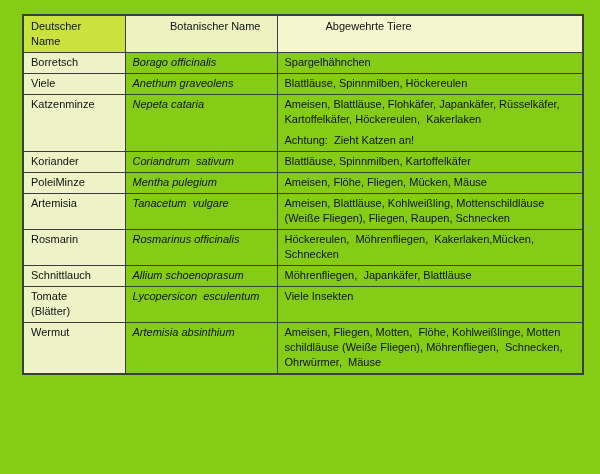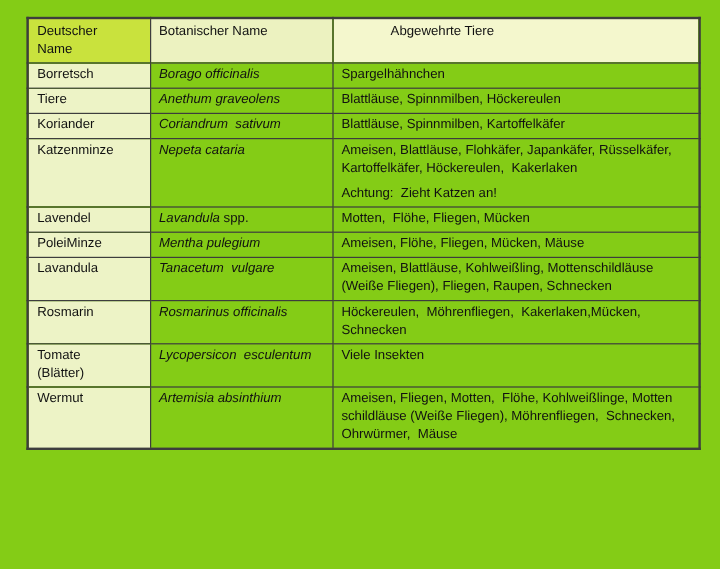--- a/index.html
+++ b/index.html
@@ -38,21 +38,21 @@
     border: 1px solid var(--border-color, #3d3d3d);
     vertical-align: top;
     text-align: left;
     padding: 2px 16px 3px 7px;
     font-weight: normal;
     white-space: pre-wrap;
     overflow: hidden;
   }
   th { padding-top: 3px; padding-bottom: 3px; }
   th.h1 { background: var(--header-col1-bg, #c9e23d); }
-  th.h2 { background: var(--header-col2-bg, #ecf2c0); }
+  th.h2 { background: var(--header-col2-bg, #ecf2c0); text-align: right; }
   th.h3 { background: var(--header-col3-bg, #f4f7cd); padding-left: 48px; }
   td.c1 { background: var(--body-col1-bg, #edf3c6); }
   td.c2 .ital { font-style: italic; }
   td.c3 .note { margin-top: 6px; }
 </style>
 </head>
 <body>
 
 <div class="page">
   <table class="plant-table">
@@ -70,62 +70,62 @@
     </thead>
     <tbody id="table-body">
 
   <tr>
     <td class="c1">Borretsch</td>
     <td class="c2"><span class="ital">Borago officinalis</span><span class="reg"></span></td>
     <td class="c3"><div class="animals">Spargelhähnchen</div></td>
   </tr>
 
   <tr>
-    <td class="c1">Tiere</td>
+    <td class="c1">Viele</td>
     <td class="c2"><span class="ital">Anethum graveolens</span><span class="reg"></span></td>
     <td class="c3"><div class="animals">Blattläuse, Spinnmilben, Höckereulen</div></td>
-  </tr>
-
-  <tr>
-    <td class="c1">Koriander</td>
-    <td class="c2"><span class="ital">Coriandrum  sativum</span><span class="reg"></span></td>
-    <td class="c3"><div class="animals">Blattläuse, Spinnmilben, Kartoffelkäfer</div></td>
   </tr>
 
   <tr>
     <td class="c1">Katzenminze</td>
     <td class="c2"><span class="ital">Nepeta cataria</span><span class="reg"></span></td>
     <td class="c3"><div class="animals">Ameisen, Blattläuse, Flohkäfer, Japankäfer, Rüsselkäfer, Kartoffelkäfer, Höckereulen,  Kakerlaken</div><div class="note">Achtung:  Zieht Katzen an!</div></td>
   </tr>
 
   <tr>
-    <td class="c1">Lavendel</td>
-    <td class="c2"><span class="ital">Lavandula</span><span class="reg"> spp.</span></td>
-    <td class="c3"><div class="animals">Motten,  Flöhe, Fliegen, Mücken</div></td>
+    <td class="c1">Koriander</td>
+    <td class="c2"><span class="ital">Coriandrum  sativum</span><span class="reg"></span></td>
+    <td class="c3"><div class="animals">Blattläuse, Spinnmilben, Kartoffelkäfer</div></td>
   </tr>
+
 
 
   <tr>
     <td class="c1">PoleiMinze</td>
     <td class="c2"><span class="ital">Mentha pulegium</span><span class="reg"></span></td>
     <td class="c3"><div class="animals">Ameisen, Flöhe, Fliegen, Mücken, Mäuse</div></td>
   </tr>
 
   <tr>
-    <td class="c1">Lavandula</td>
+    <td class="c1">Artemisia</td>
     <td class="c2"><span class="ital">Tanacetum  vulgare</span><span class="reg"></span></td>
     <td class="c3"><div class="animals">Ameisen, Blattläuse, Kohlweißling, Mottenschildläuse (Weiße Fliegen), Fliegen, Raupen, Schnecken</div></td>
   </tr>
 
   <tr>
     <td class="c1">Rosmarin</td>
     <td class="c2"><span class="ital">Rosmarinus officinalis</span><span class="reg"></span></td>
     <td class="c3"><div class="animals">Höckereulen,  Möhrenfliegen,  Kakerlaken,Mücken, Schnecken</div></td>
   </tr>
 
+  <tr>
+    <td class="c1">Schnittlauch</td>
+    <td class="c2"><span class="ital">Allium schoenoprasum</span><span class="reg"></span></td>
+    <td class="c3"><div class="animals">Möhrenfliegen,  Japankäfer, Blattläuse</div></td>
+  </tr>
 
   <tr>
     <td class="c1">Tomate (Blätter)</td>
     <td class="c2"><span class="ital">Lycopersicon  esculentum</span><span class="reg"></span></td>
     <td class="c3"><div class="animals">Viele Insekten</div></td>
   </tr>
 
 
   <tr>
     <td class="c1">Wermut</td>

